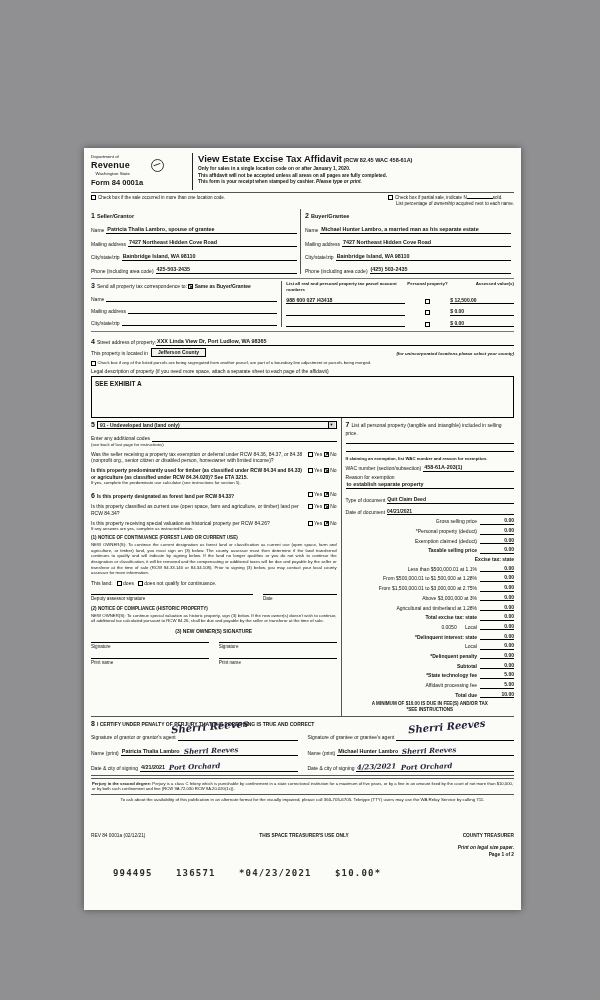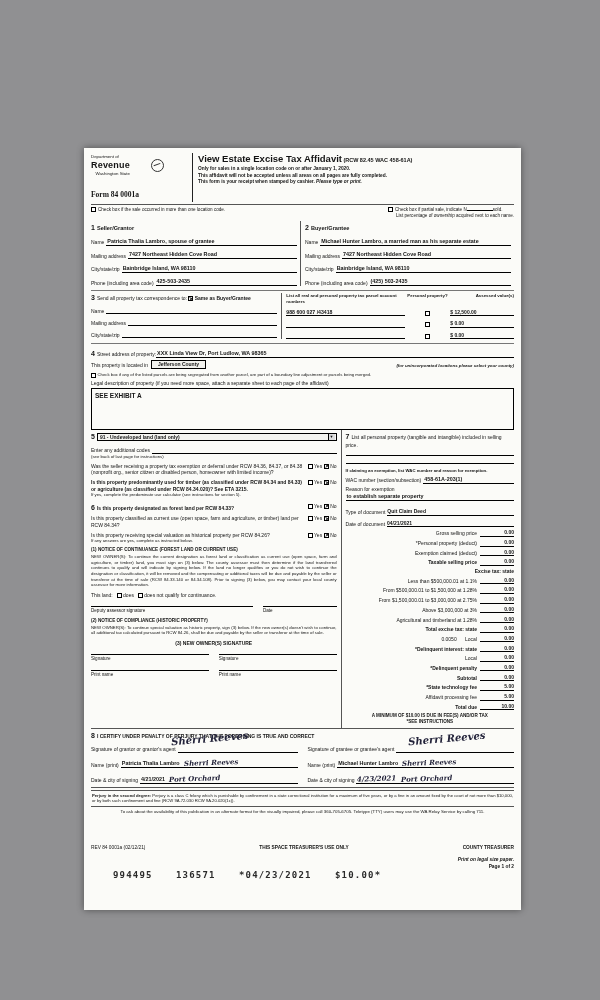--- a/index.html
+++ b/index.html
@@ -11,21 +11,21 @@
 
   
   .hdr { display:flex; }
   .hdr-l { width:102px; border-right:1.5px solid #222; padding:1px 4px 2px 0; }
   .dor { display:flex; align-items:center; gap:21px; }
   .dept-of { font-size:4.4px; }
   .dept-rev { font-size:9px; font-weight:bold; letter-spacing:.2px; }
   .dept-ws { font-size:4.4px; text-align:right; }
   .dor-logo { width:13px; height:13px; border:1.6px solid #333; border-radius:50%; position:relative; flex:none; }
   .dor-logo::after { content:""; position:absolute; left:2px; top:4px; width:7px; height:3px; border-top:1.4px solid #333; transform:rotate(-20deg); }
-  .form-no { font-size:7.5px; font-weight:bold; margin-top:13px;font-family:Liberation Serif, serif; }
+  .form-no { font-size:7.5px; font-weight:bold; margin-top:1px; }
   .hdr-r { flex:1; padding-left:5px; }
   .title-row { margin-bottom:1px; }
   .title { font-size:9.5px; font-weight:bold; }
   .title-code { font-size:5.5px; font-weight:bold; }
   .hnote { font-size:4.8px; font-weight:bold; line-height:1.35; }
 
   
   .cb { display:inline-block; width:5px; height:5px; border:1px solid #000; background:#fff; position:relative; vertical-align:-1px; flex:none; }
   .cb.on::after { content:"\2715"; position:absolute; left:-0.5px; top:-1.5px; font-size:6px; line-height:6px; font-weight:bold; }
   .chkrow { display:flex; justify-content:space-between; border-top:1px solid #555; margin-top:2px; padding:2px 0; font-size:4.6px; }
@@ -99,21 +99,21 @@
   .sig-grid { display:flex; gap:10px; }
   .sig-cell { flex:1; position:relative; }
   .hw { font-family:"DejaVu Serif", serif; font-style:italic; font-weight:bold; color:#23233a; }
   .scrawl { position:absolute; font-size:10px; transform:rotate(-5deg); top:-8px; left:80px; white-space:nowrap; }
   .hw-inline { font-size:7px; margin-left:4px; white-space:nowrap; transform:rotate(-2deg); display:inline-block; }
 
   .perjury { border-top:1px solid #555; border-bottom:1px solid #555; padding:2px 1px; font-size:4.2px; text-align:justify; margin-top:2px; }
   .altfmt { font-size:4.4px; text-align:center; padding:2.5px 6px 0; }
   .treasurer-row { display:flex; justify-content:space-between; margin-top:30px; font-size:4.8px; }
   .printnote { text-align:right; margin-top:6px; font-size:4.8px; }
-  .stamp { margin:0 0 0 22px; font-family:"DejaVu Sans Mono", monospace; font-size:9px; font-weight:bold;
+  .stamp { margin:10px 0 0 22px; font-family:"DejaVu Sans Mono", monospace; font-size:9px; font-weight:bold;
            letter-spacing:1.2px; word-spacing:5px; color:#2a2a2a; white-space:pre; }
 </style>
 </head>
 <body>
 
 <div class="paper">
 
   <div class="hdr">
     <div class="hdr-l">
       <div class="dor">

